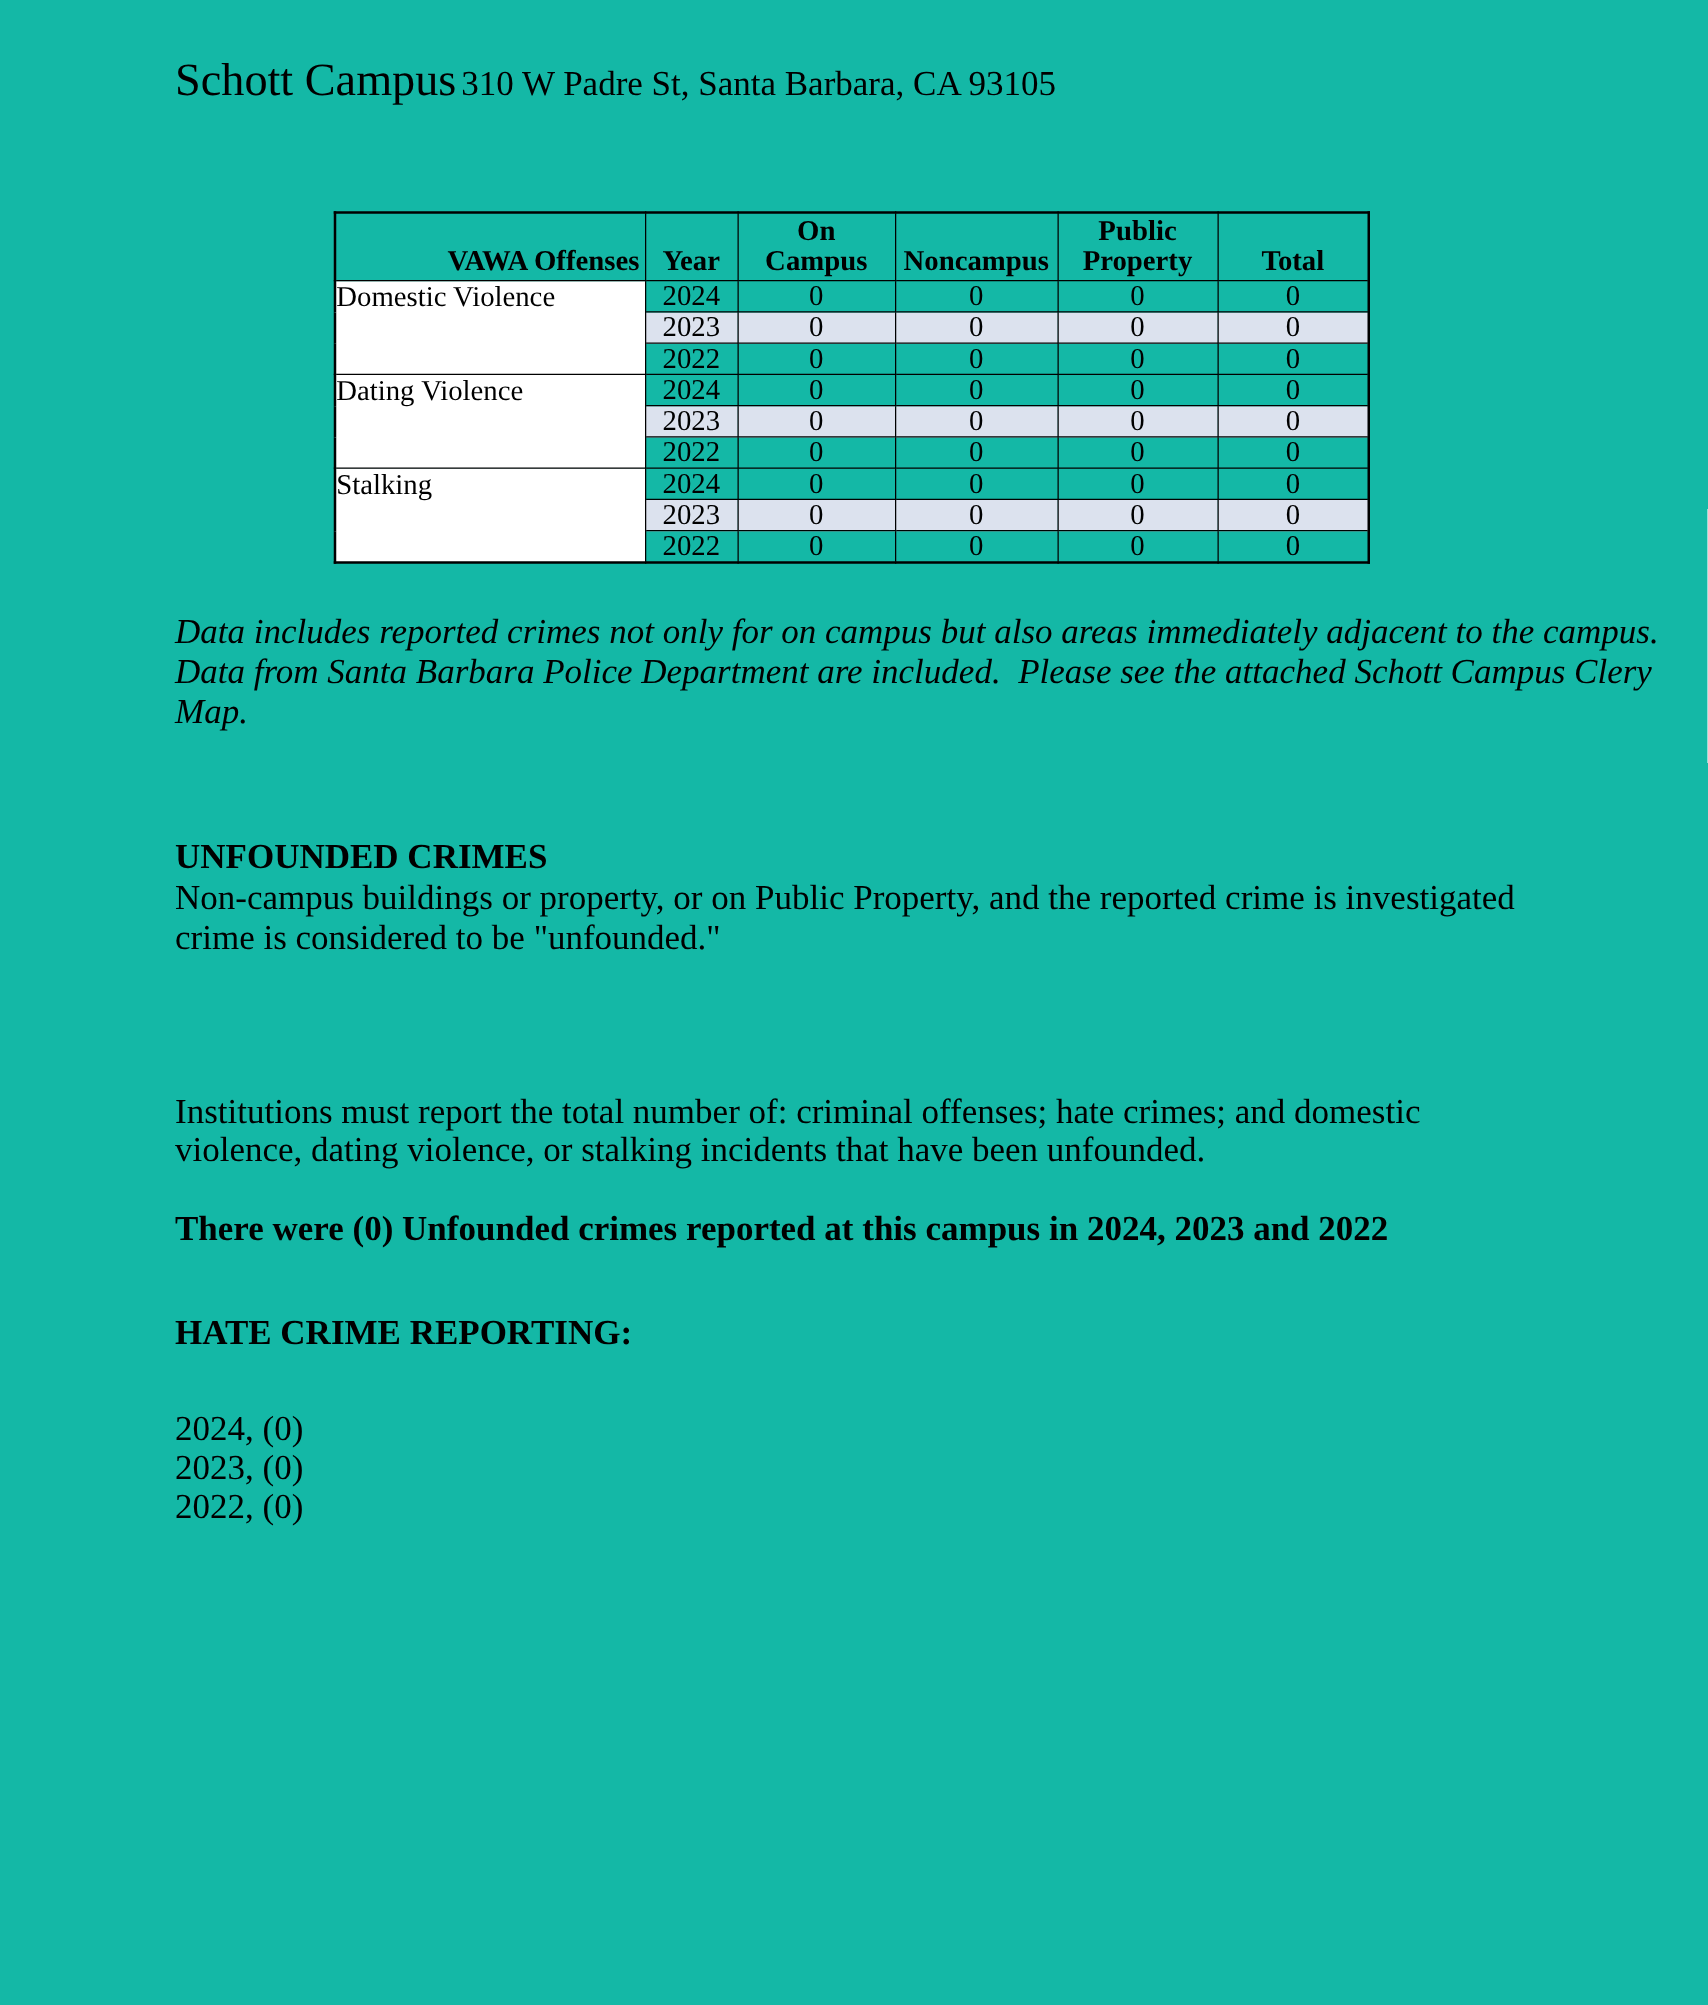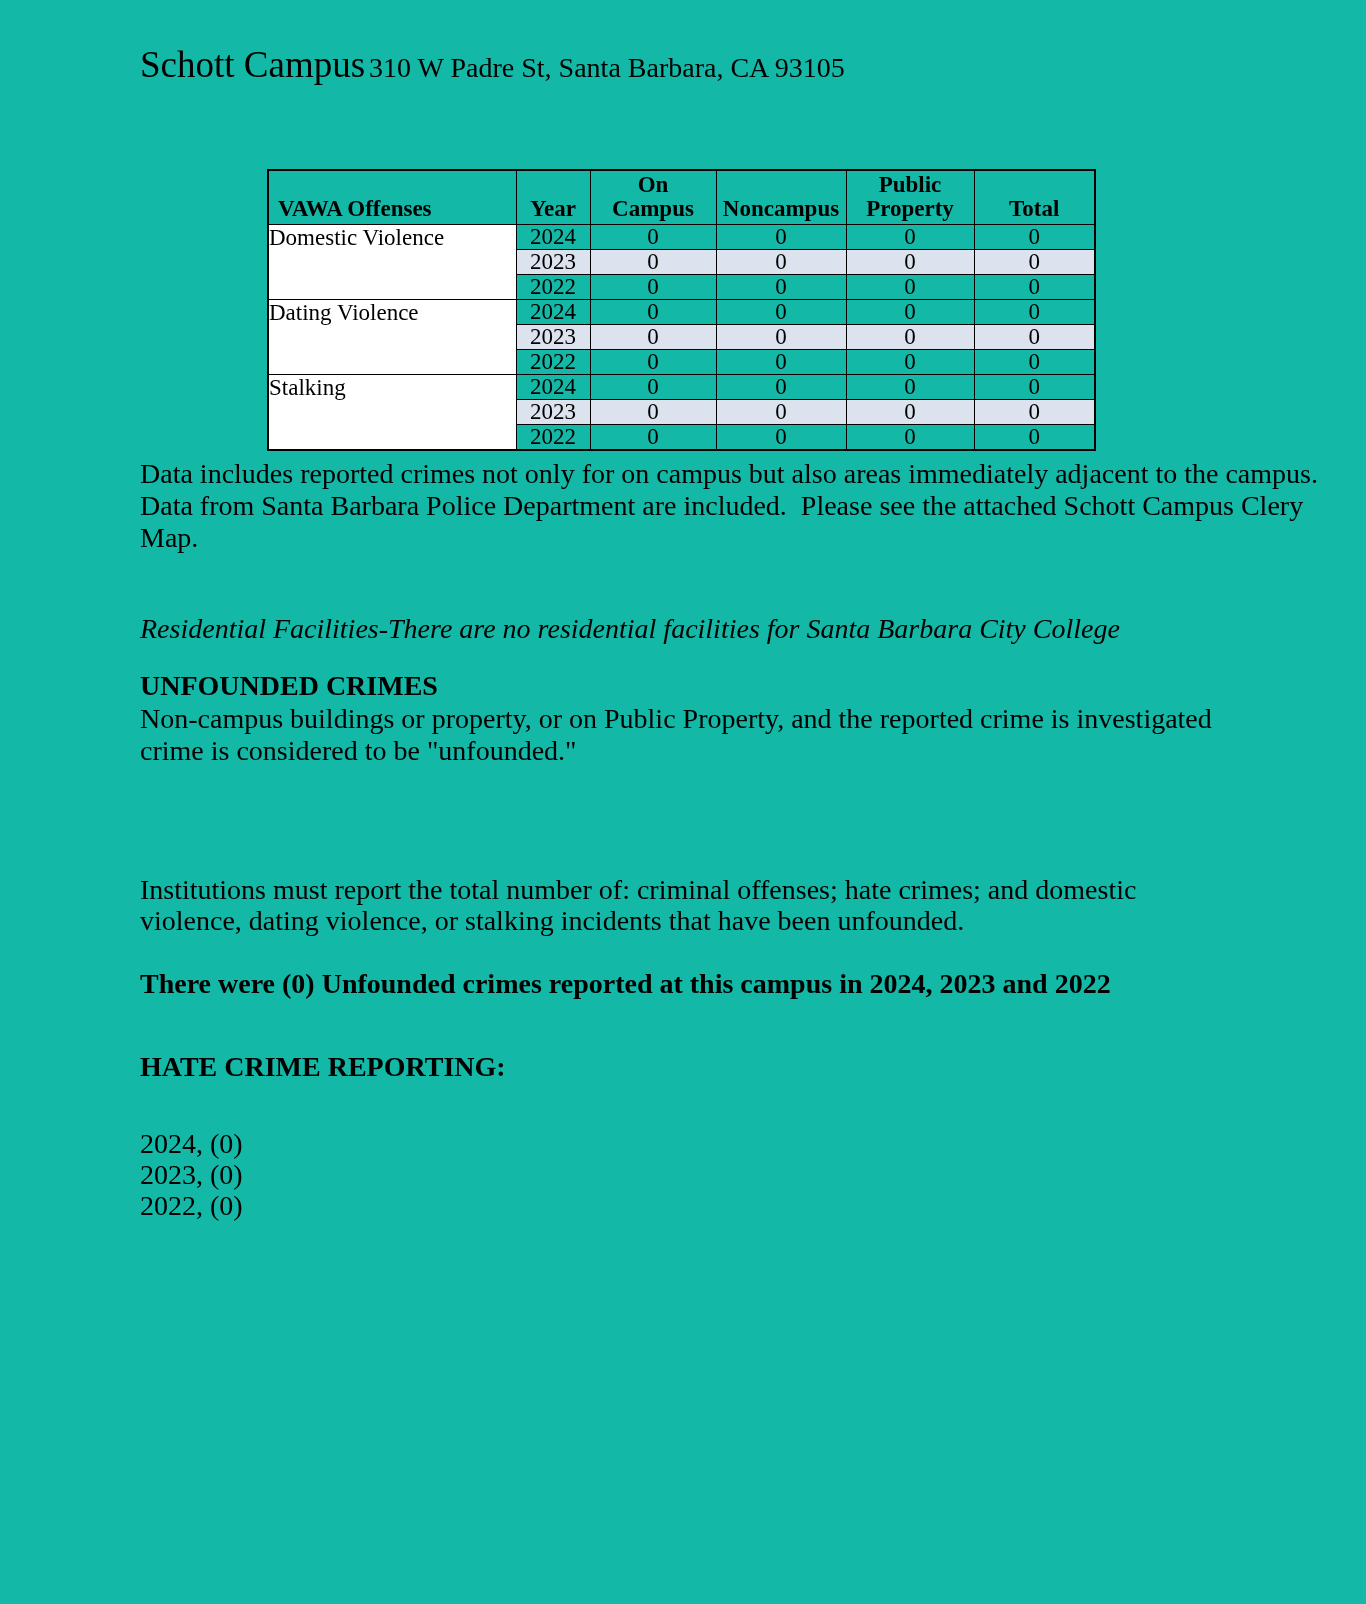--- a/index.html
+++ b/index.html
@@ -58,21 +58,21 @@
   }
   tr.hdr { height: 48px; }
   tr.hdr th {
     vertical-align: bottom;
     font-weight: bold;
     text-align: center;
     line-height: 24px;
     padding: 2px 4px 3px 4px;
   }
   tr.hdr th.h-offense {
-    text-align: left;
+    text-align: right;
     padding-left: 9px;
   }
   tr.row { height: 25px; }
   td.offense {
     vertical-align: top;
     text-align: left;
     padding-left: 9px;
     line-height: 25px;
     background: #ffffff;
   }
@@ -86,21 +86,21 @@
   }
 
   
   .tblock {
     position: absolute;
     left: 140px;
     font-size: 28px;
     line-height: 32px;
   }
   .tblock .line { white-space: pre; }
-  .b-data-note       { top: 458px; line-height: 32px; }
+  .b-data-note       { top: 490px; line-height: 32px; font-style: italic; }
   .b-residential     { top: 613px; font-style: italic; }
   .b-unfounded-head  { top: 670px; font-weight: bold; }
   .b-unfounded-body  { top: 703px; line-height: 32px; }
   .b-institutions    { top: 874px; line-height: 31px; }
   .b-summary         { top: 968px; font-weight: bold; }
   .b-hate-head       { top: 1051px; font-weight: bold; }
   .b-hate-years      { top: 1128px; line-height: 31px; }
 </style>
 </head>
 <body>
@@ -202,21 +202,20 @@
     </tbody>
       </table>
   </div>
 
   <div class="tblock b-data-note">
     <div class="line">Data includes reported crimes not only for on campus but also areas immediately adjacent to the campus.</div>
     <div class="line">Data from Santa Barbara Police Department are included.  Please see the attached Schott Campus Clery</div>
     <div class="line">Map.</div>
   </div>
 
-  <div class="tblock b-residential">Residential Facilities-There are no residential facilities for Santa Barbara City College</div>
 
   <div class="tblock b-unfounded-head">UNFOUNDED CRIMES</div>
 
   <div class="tblock b-unfounded-body">
     <div class="line">Non-campus buildings or property, or on Public Property, and the reported crime is investigated</div>
     <div class="line">crime is considered to be "unfounded."</div>
   </div>
 
   <div class="tblock b-institutions">
     <div class="line">Institutions must report the total number of: criminal offenses; hate crimes; and domestic</div>

